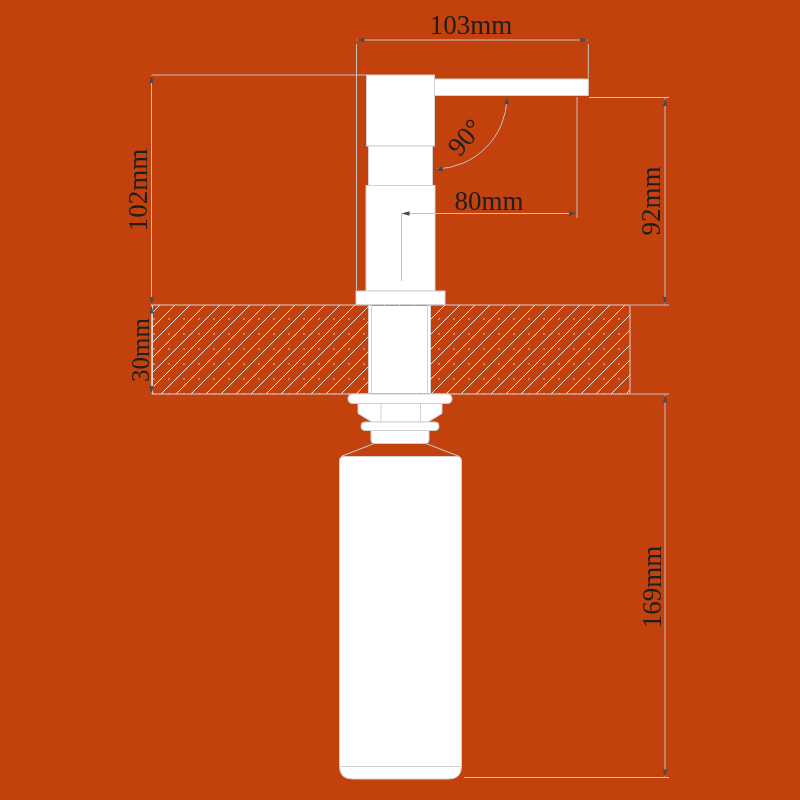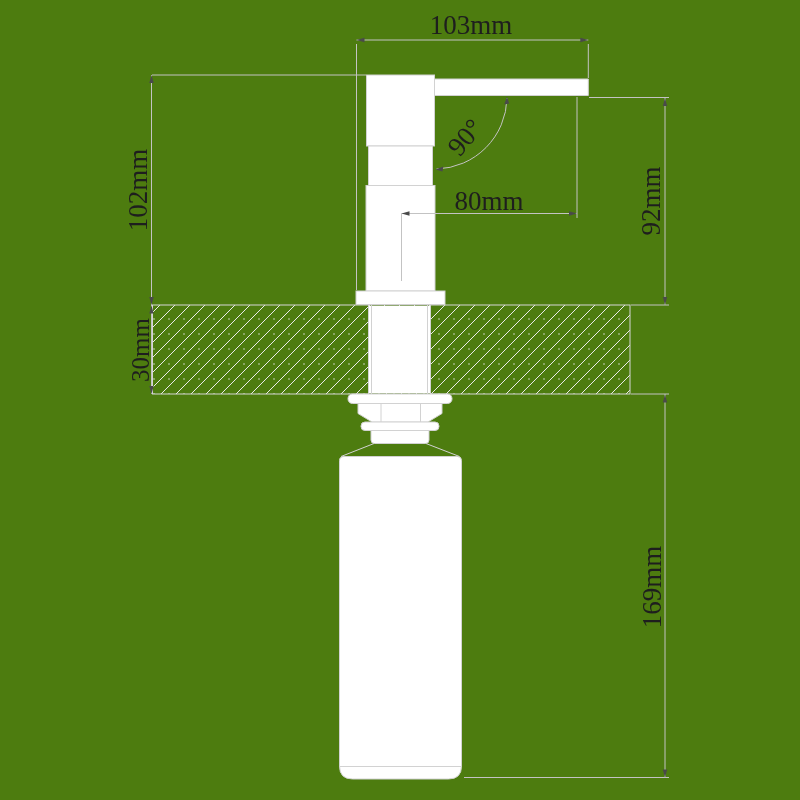--- a/index.html
+++ b/index.html
@@ -8,21 +8,21 @@
     background: #ffffff;
     width: 800px;
     height: 800px;
     overflow: hidden;
     font-family: "Liberation Serif", serif;
   }
   .canvas {
     position: relative;
     width: 800px;
     height: 800px;
-    background: #4d7c0f;
+    background: #c2410c;
   }
   svg { display: block; }
   .outline {
     fill: none;
     stroke: #d2d2d2;
     stroke-width: 1;
   }
   .outline-fill {
     fill: #ffffff;
     stroke: #d2d2d2;

